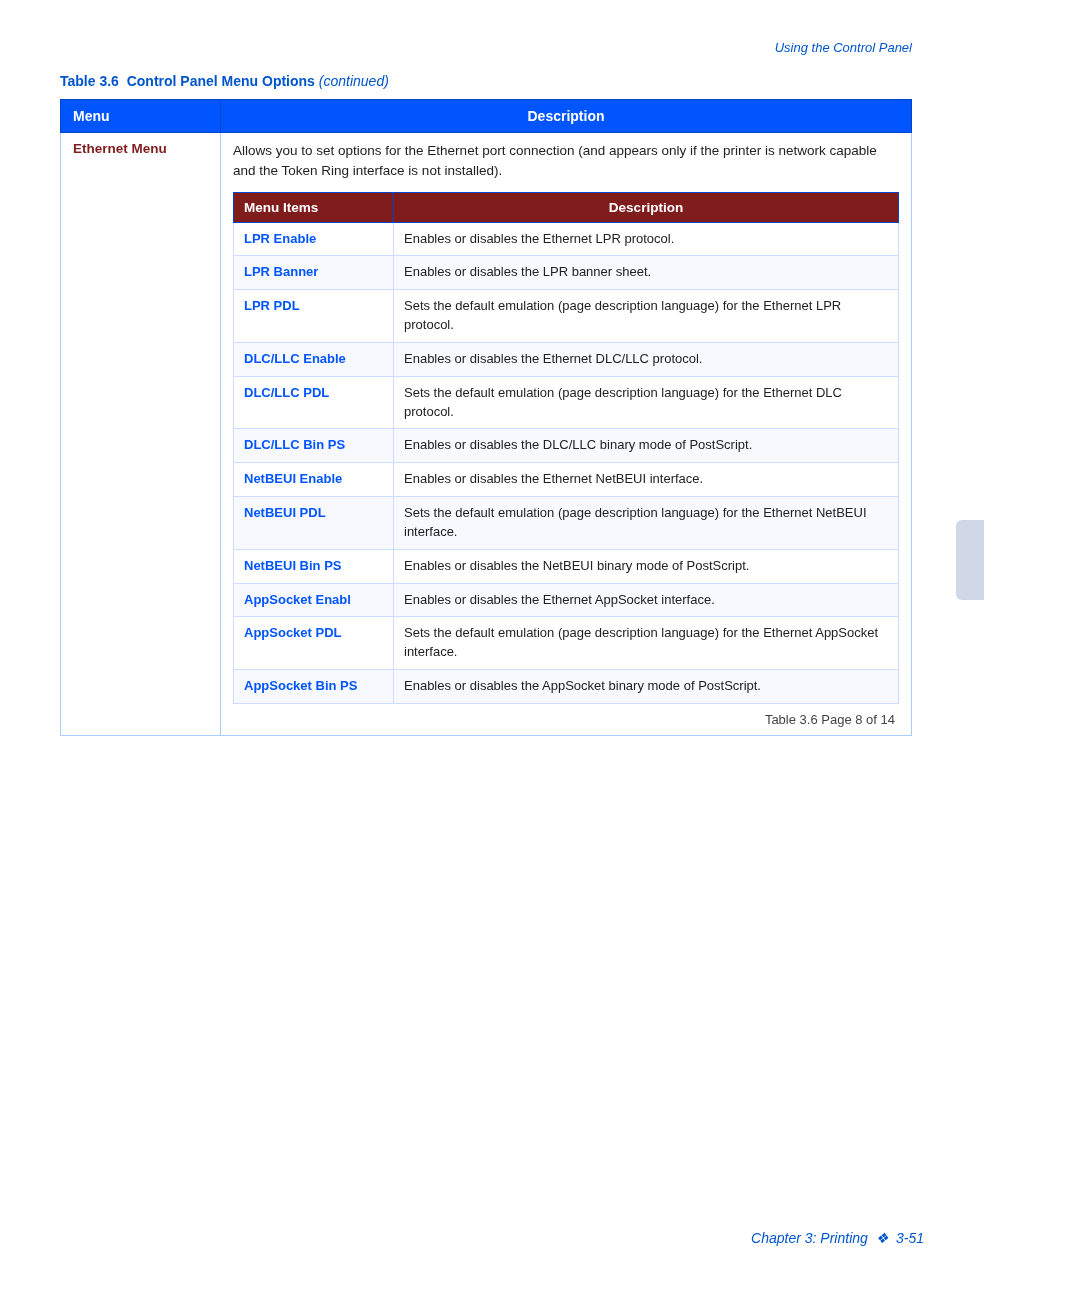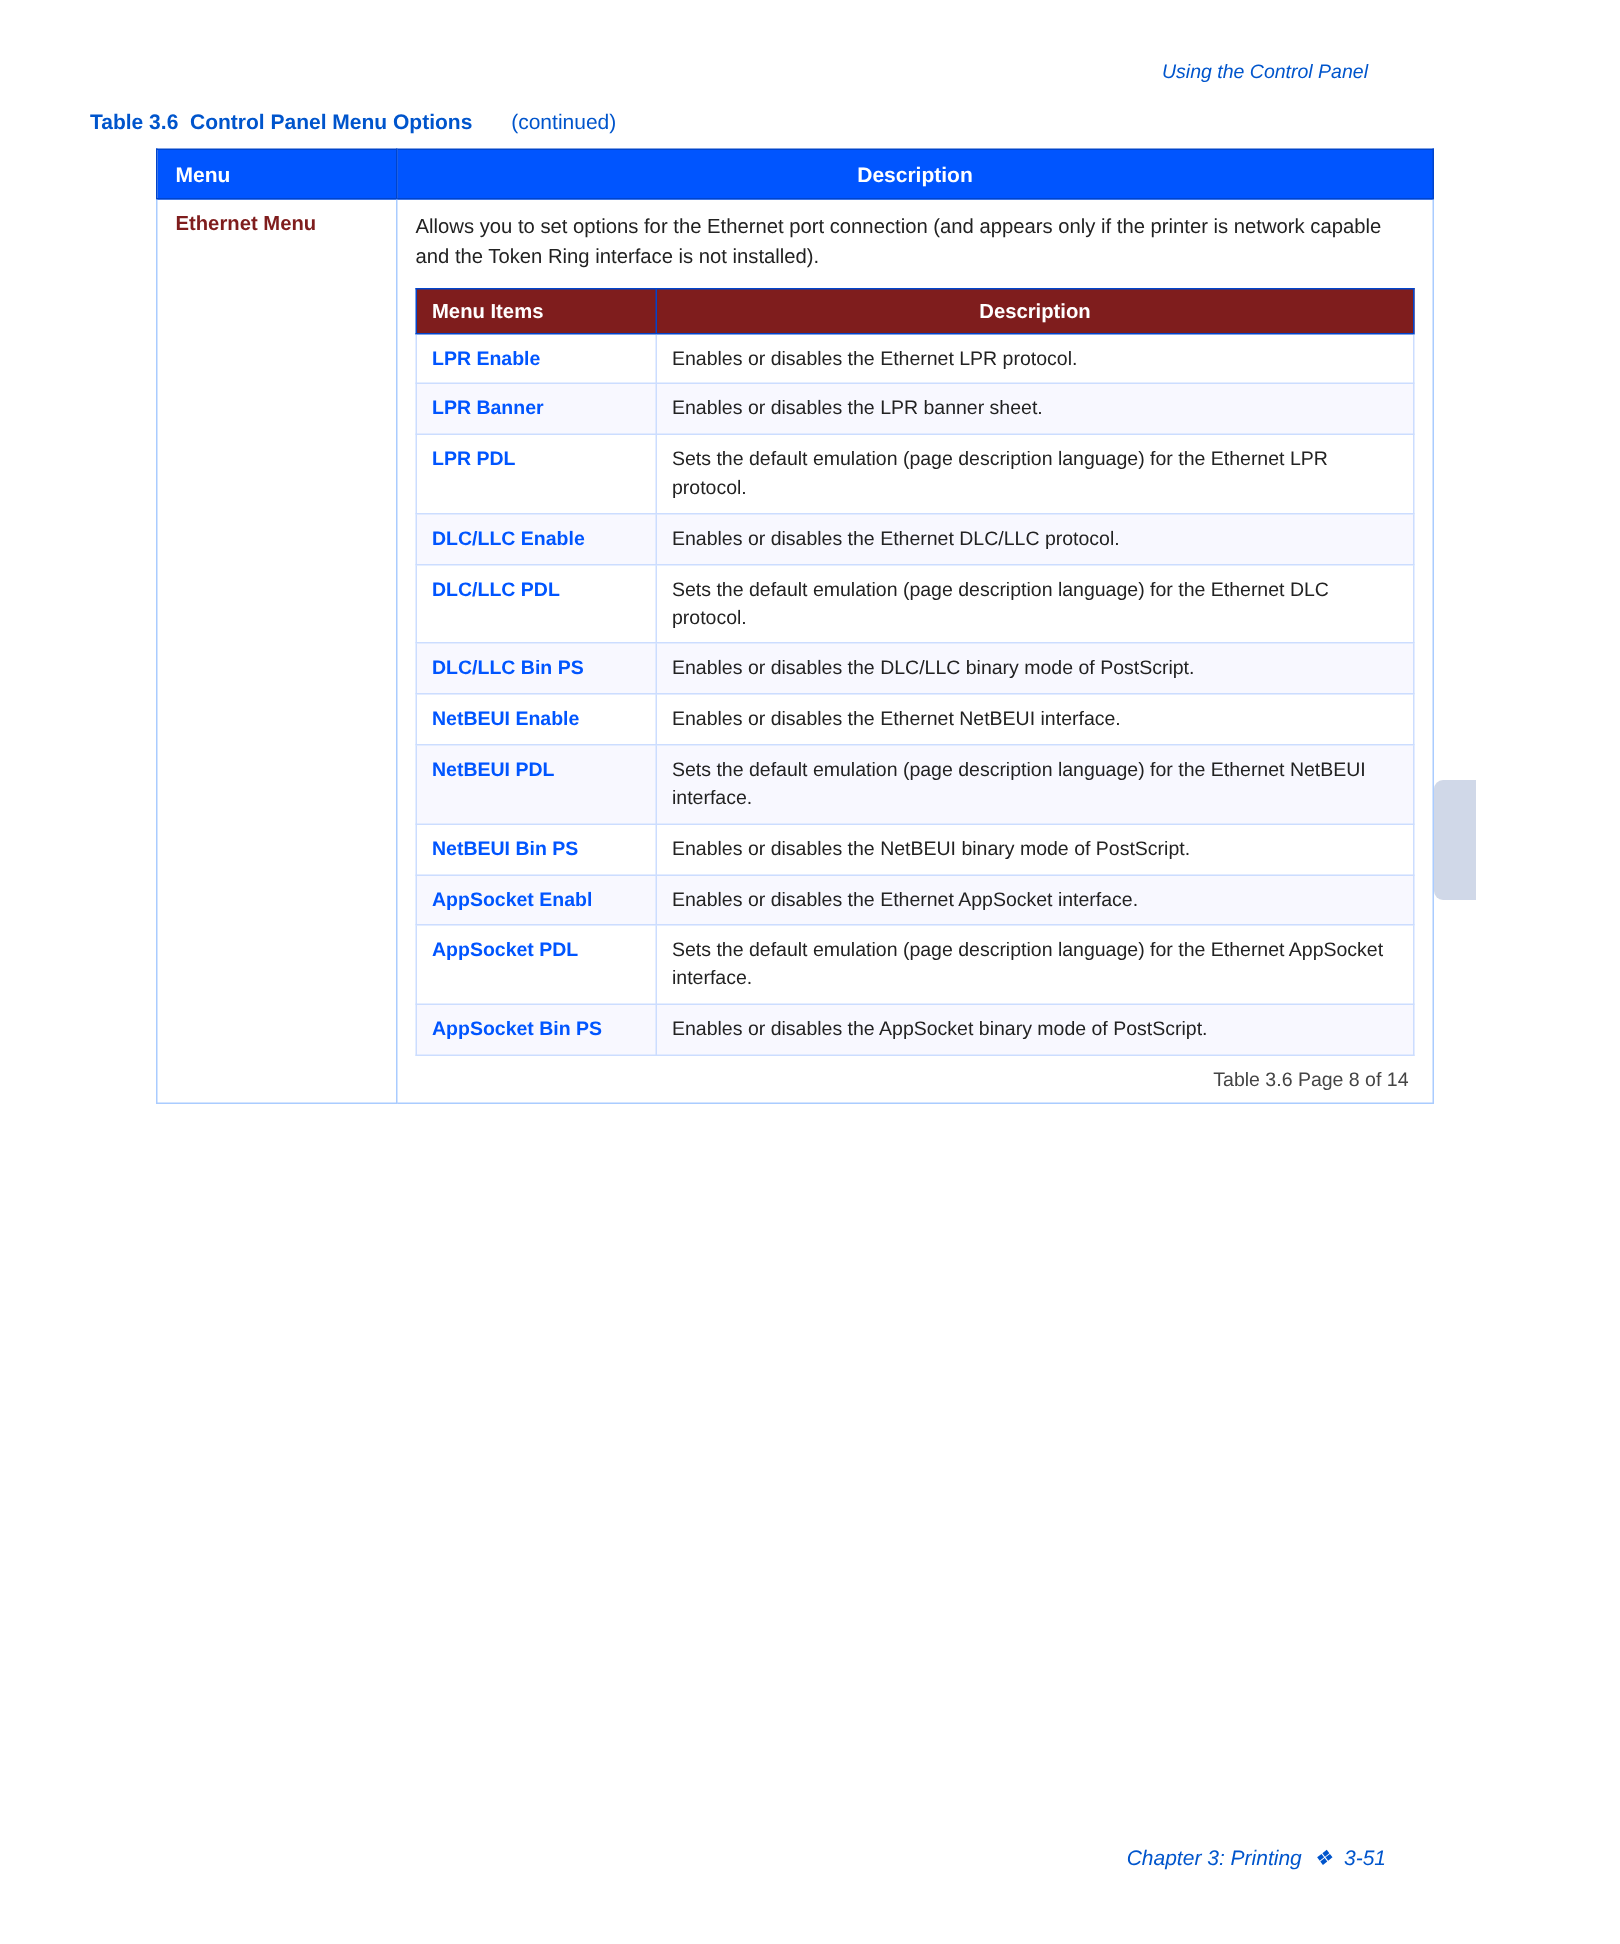--- a/index.html
+++ b/index.html
@@ -34,29 +34,28 @@
     }
 
     .table-title {
       font-size: 14px;
       font-weight: bold;
       color: #0055cc;
       margin-bottom: 10px;
     }
 
     .table-title span.italic {
+      font-style: italic;
       font-weight: normal;
-      margin-left: 22px;
     }
 
     .main-table {
       width: 100%;
       border-collapse: collapse;
       border: 1.5px solid #0055cc;
-      margin-left: 44px;
     }
 
     .main-table th {
       background-color: #0055ff;
       color: #ffffff;
       font-weight: bold;
       padding: 8px 12px;
       text-align: center;
       font-size: 14px;
       border: 1px solid #0044cc;

